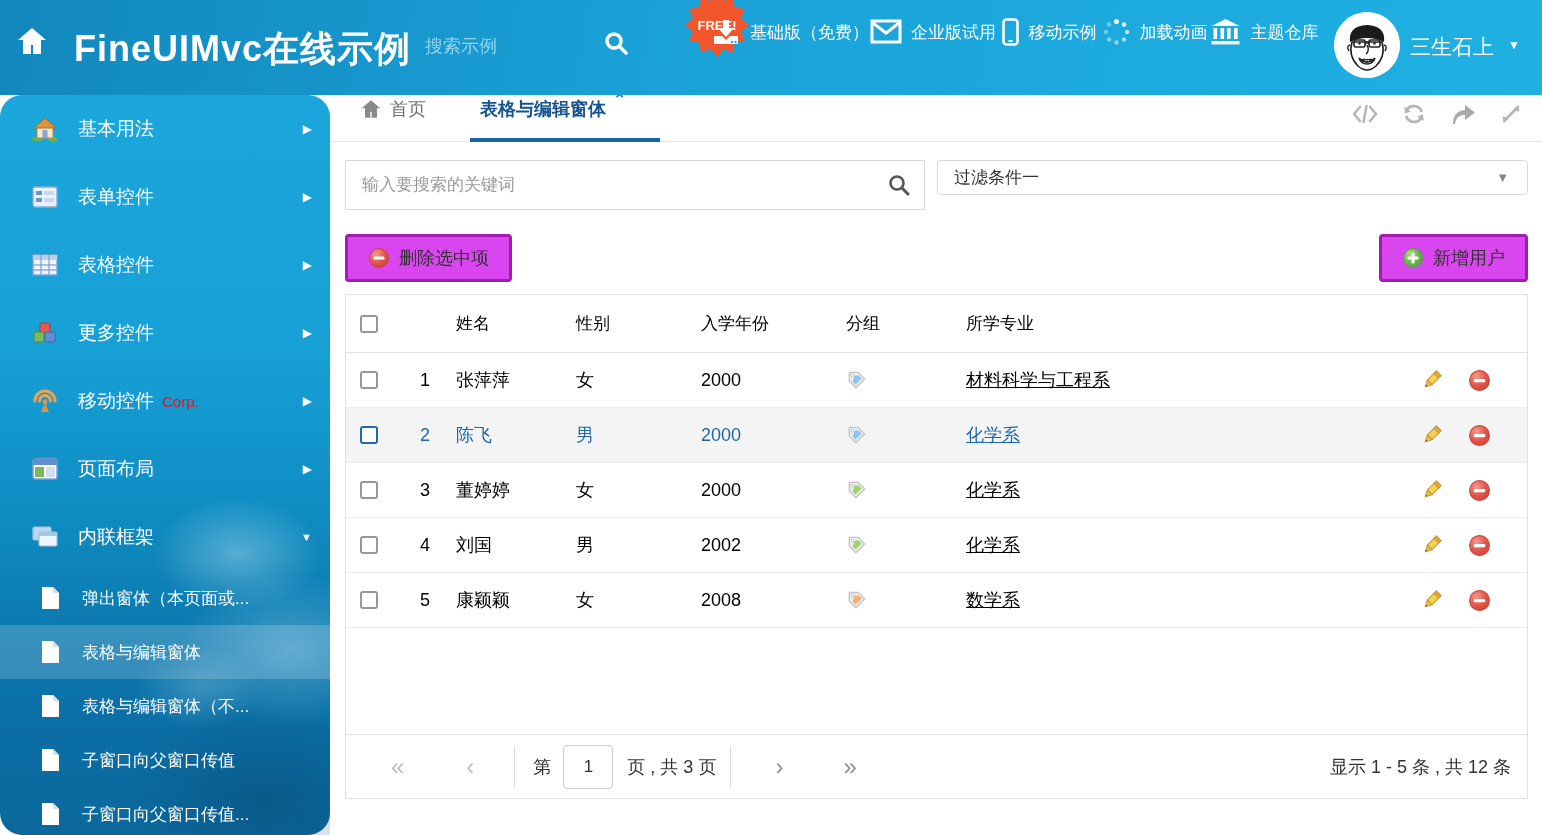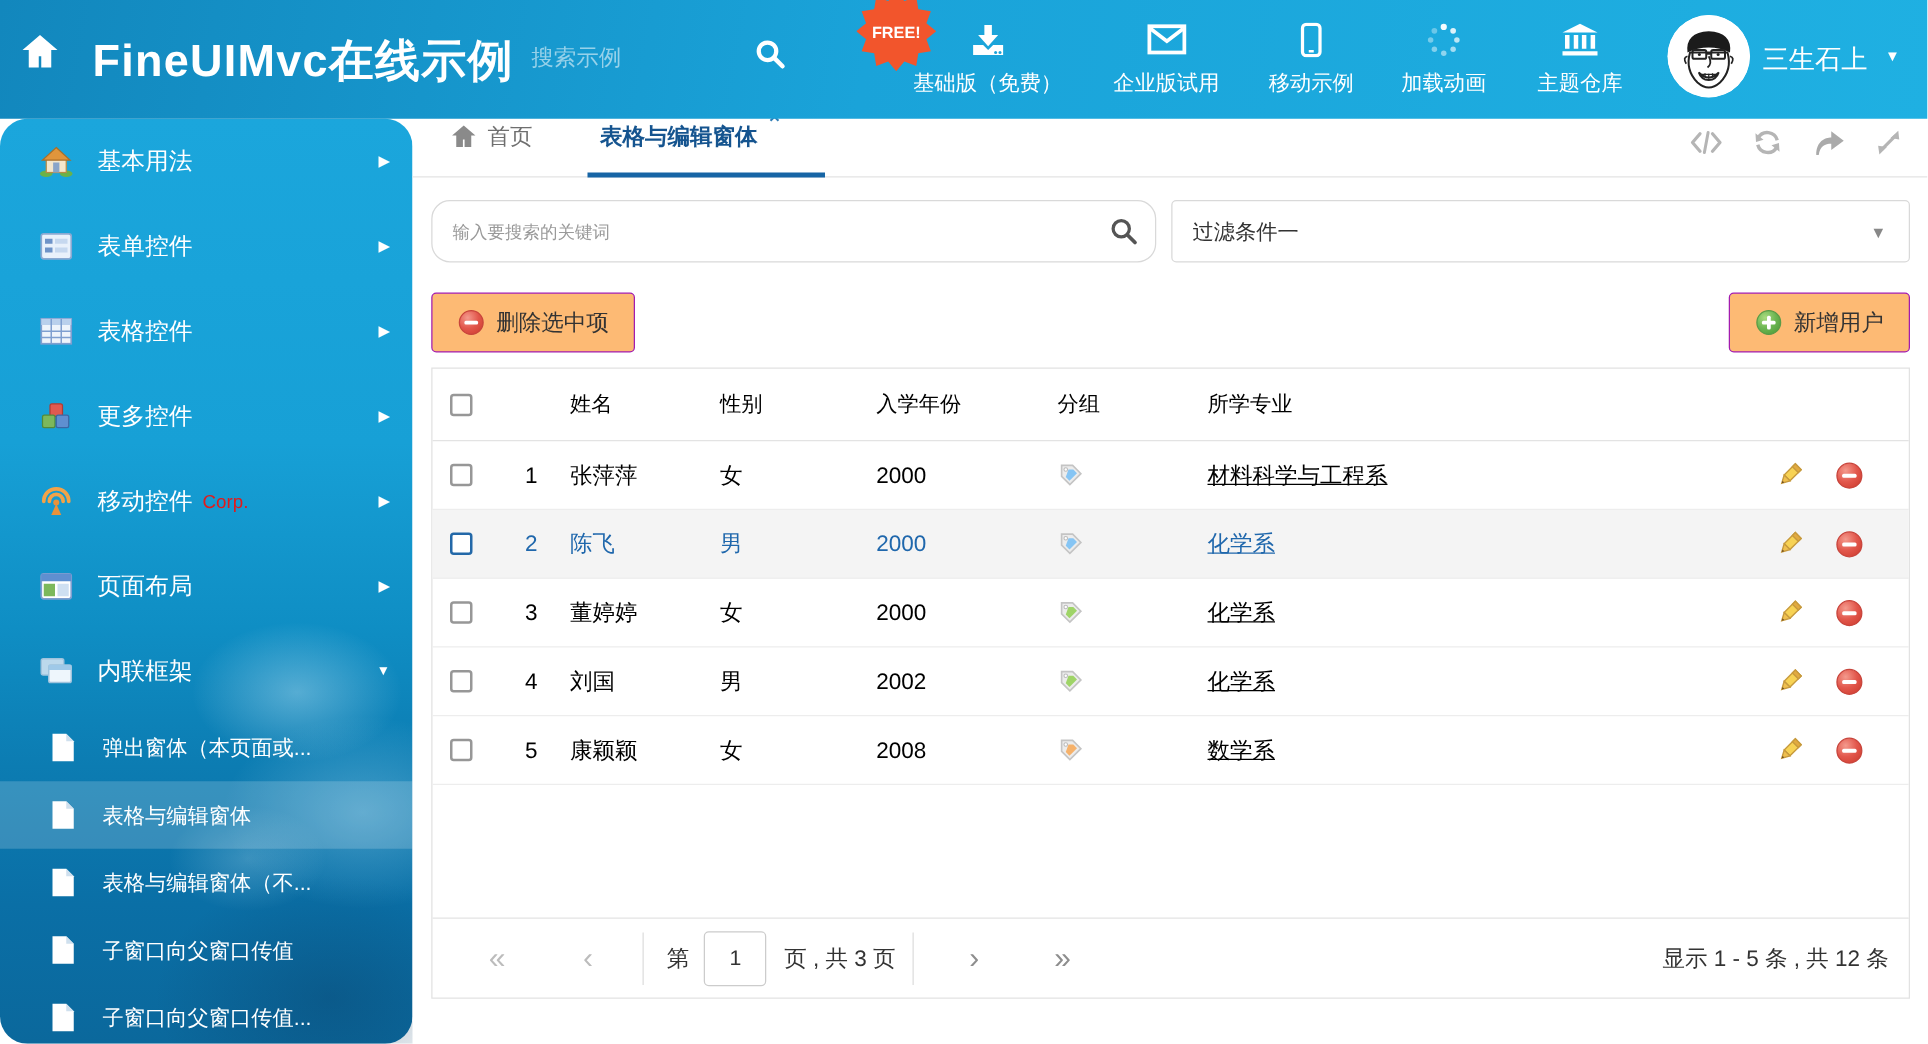--- a/index.html
+++ b/index.html
@@ -13,21 +13,21 @@
   .hdr-home { position:absolute; left:16px; top:26px; cursor:pointer; }
   .app-title { position:absolute; left:74px; top:25px; color:#fff; font-size:36px; font-weight:bold; letter-spacing:1px; cursor:pointer; }
   .hdr-search-input { position:absolute; left:425px; top:28px; width:170px; height:36px;
     background:transparent; border:none; outline:none; color:#fff; font-size:18px; }
   .hdr-search-input::placeholder { color:rgba(255,255,255,0.55); }
   .hdr-search-btn { position:absolute; left:603px; top:30px; cursor:pointer; }
   .free-badge { position:absolute; left:685px; top:-7px; width:64px; height:64px;
     display:flex; align-items:center; justify-content:center;
     color:#fff; font-weight:bold; font-size:13px;
     clip-path:polygon(100% 50%,87.7% 60.1%,93.3% 75%,77.6% 77.6%,75% 93.3%,60.1% 87.7%,50% 100%,39.9% 87.7%,25% 93.3%,22.4% 77.6%,6.7% 75%,12.3% 60.1%,0% 50%,12.3% 39.9%,6.7% 25%,22.4% 22.4%,25% 6.7%,39.9% 12.3%,50% 0%,60.1% 12.3%,75% 6.7%,77.6% 22.4%,93.3% 25%,87.7% 39.9%); }
-  .hdr-nav-item { position:absolute; top:18px; transform:translateX(-50%); display:flex; flex-direction:column;
+  .hdr-nav-item { position:absolute; top:18px; transform:translateX(-50%); display:flex; flex-direction:row;
     align-items:center; gap:9px; color:#fff; cursor:pointer; }
   .hdr-nav-item .lbl { font-size:17px; white-space:nowrap; }
   .avatar { position:absolute; left:1334px; top:12px; width:66px; height:66px; border-radius:50%;
     background:#fff; overflow:hidden; cursor:pointer; }
   .user-name { position:absolute; left:1410px; top:33px; color:#fff; font-size:21px; cursor:pointer; }
   .user-caret { position:absolute; left:1508px; top:38px; color:#fff; font-size:12px; cursor:pointer; }
 
   
   .sidebar { position:absolute; left:0; top:95px; width:330px; height:740px;
     background:linear-gradient(180deg,#1ba6dc 0%,#17a0d6 35%,#0f8ec4 55%,#0c7cb2 70%,#0a6fa6 85%,#0b689c 100%);border-radius:22px; }
@@ -57,32 +57,32 @@
     color:#6f6f6f; font-size:18px; cursor:pointer; }
   .tab-active { position:absolute; left:140px; top:0; width:190px; height:65px; cursor:pointer; }
   .tab-active .t-label { position:absolute; left:10px; top:20px; font-size:18px; font-weight:bold; color:#15548f; }
   .tab-active .t-close { position:absolute; right:36px; top:8px; color:#2f7cb5; font-weight:bold; font-size:15px; cursor:pointer; }
   .tab-active .t-underline { position:absolute; left:0; bottom:0; width:190px; height:4px; background:#1765a5; }
   .tab-tools { position:absolute; right:20px; top:26px; display:flex; gap:24px; align-items:center; }
   .tab-tools .tool { cursor:pointer; color:#b5b5b5; }
 
   .filter-row { display:flex; gap:12px; margin:18px 14px 0 15px; }
   .search-box { position:relative; width:580px; height:50px; }
-  .search-box input { width:100%; height:100%; border:1px solid #d9d9d9; border-radius:15px;
-    padding:0 46px 0 16px; font-size:14px; color:#333; outline:none;
+  .search-box input { width:100%; height:100%; border:1px solid #d9d9d9; border-radius:0;
+    padding:0 46px 0 16px; font-size:17px; color:#333; outline:none;
     font-family:"Liberation Sans","DejaVu Sans",sans-serif; }
   .search-box input::placeholder { color:#9a9a9a; }
   .search-box .mag { position:absolute; right:14px; top:13px; cursor:pointer; }
-  .filter-select { position:relative; flex:1; height:50px; border:1px solid #d9d9d9; border-radius:4px;
+  .filter-select { position:relative; flex:1; height:35px; border:1px solid #d9d9d9; border-radius:4px;
     display:flex; align-items:center; padding:0 16px; font-size:17px; color:#333; cursor:pointer; }
   .filter-select .caret { position:absolute; right:18px; color:#888; font-size:13px; }
 
   .toolbar { display:flex; margin:24px 14px 0 15px; }
   .btn { display:flex; align-items:center; gap:9px; height:48px; padding:0 20px;
-    background:#fdba74; border:1px solid #a21caf; border-radius:4px; font-size:18px; color:#333; cursor:pointer; }
+    background:#d946ef; border:3px solid #a21caf; border-radius:4px; font-size:18px; color:#333; cursor:pointer; }
   .btn-add { margin-left:auto;justify-content:flex-end; }
 
   .panel { margin:12px 14px 0 15px; border:1px solid #e2e2e2; }
   .grid-row { display:grid; grid-template-columns:45px 47px 123px 125px 145px 120px 1fr 130px;
     align-items:center; height:55px; border-bottom:1px solid #ededed; font-size:18px; color:#000000; }
   .grid-head { height:58px; border-bottom:1px solid #e3e3e3; font-size:17px; }
   .gc { padding-left:15px; }
   .gc-cb { display:flex; justify-content:center; padding-left:0; }
   .gc-num { text-align:right; padding-right:8px; }
   .gc-name { padding-left:18px; }

